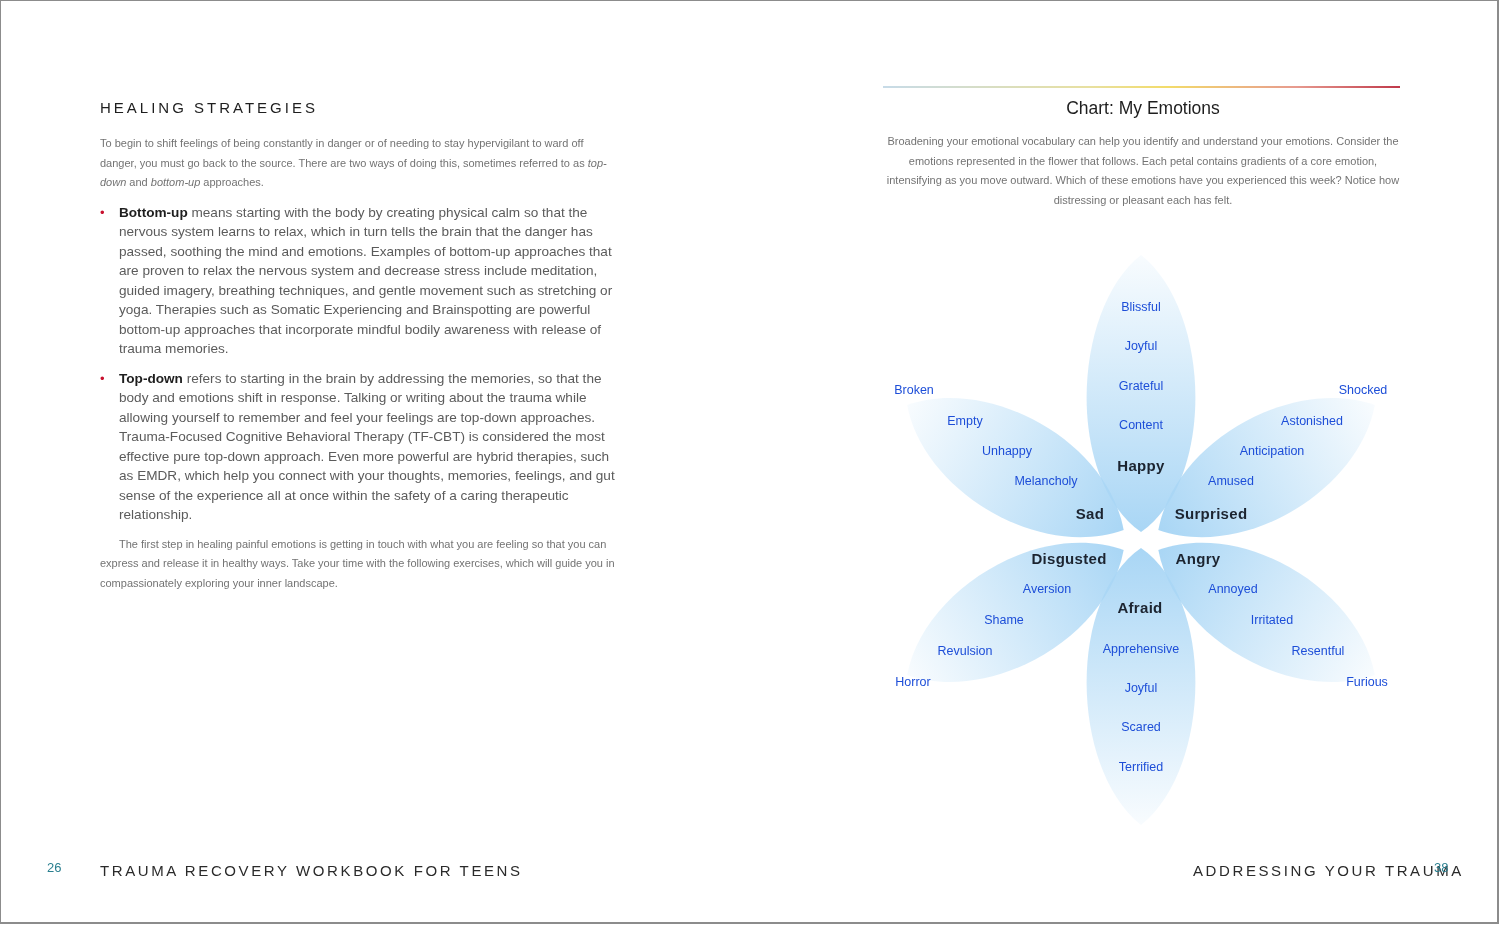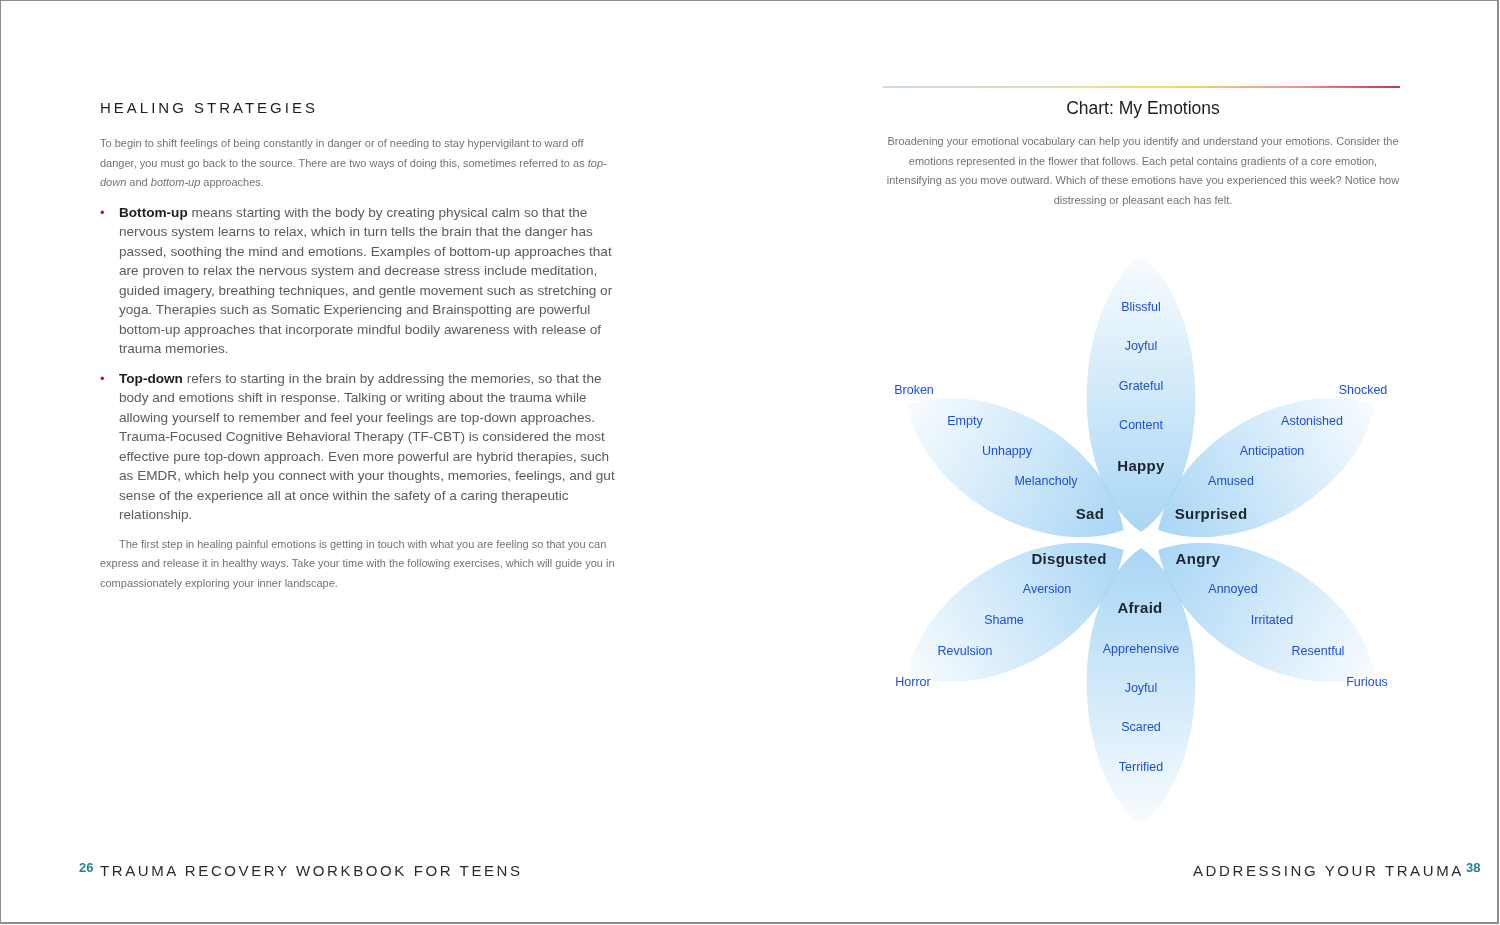--- a/index.html
+++ b/index.html
@@ -26,21 +26,21 @@
     .right { position:absolute; left:883px; top:96px; width:520px;text-align:center; }
     .chart-title { font-size:17.5px; color:#1e1e1e; margin:0 0 12px 0; font-weight:normal; line-height:24px; }
 
     
     .flower { position:absolute; left:880px; top:250px; width:520px; height:580px; }
     .flower svg { position:absolute; left:0; top:0; }
     .lbl { position:absolute; font-size:12.5px; color:#1d4ed8; white-space:nowrap; transform:translateX(-50%); }
     .core { position:absolute; font-size:15px; color:#1c2430; white-space:nowrap; transform:translateX(-50%); font-weight:bold; letter-spacing:0.3px; }
 
     
-    .folio { position:absolute; top:860px; font-size:13px; font-weight:bold; color:#2a7f8f;margin-left:32px; }
+    .folio { position:absolute; top:860px; font-size:13px; font-weight:normal; color:#2a7f8f; }
     .running { position:absolute; top:862px; font-size:15px; letter-spacing:2.6px; color:#2a2a2a; }
   </style>
 </head>
 <body>
 
 <div class="frame"></div>
 
 <div class="left">
   <h2 class="section-title">HEALING STRATEGIES</h2>
   <p class="body-text"><span>To begin to shift feelings of being constantly in danger or of needing to stay hypervigilant to ward off danger, you must go back to the source. There are two ways of doing this, sometimes referred to as </span><i>top-down</i><span> and </span><i>bottom-up</i><span> approaches.</span></p>

